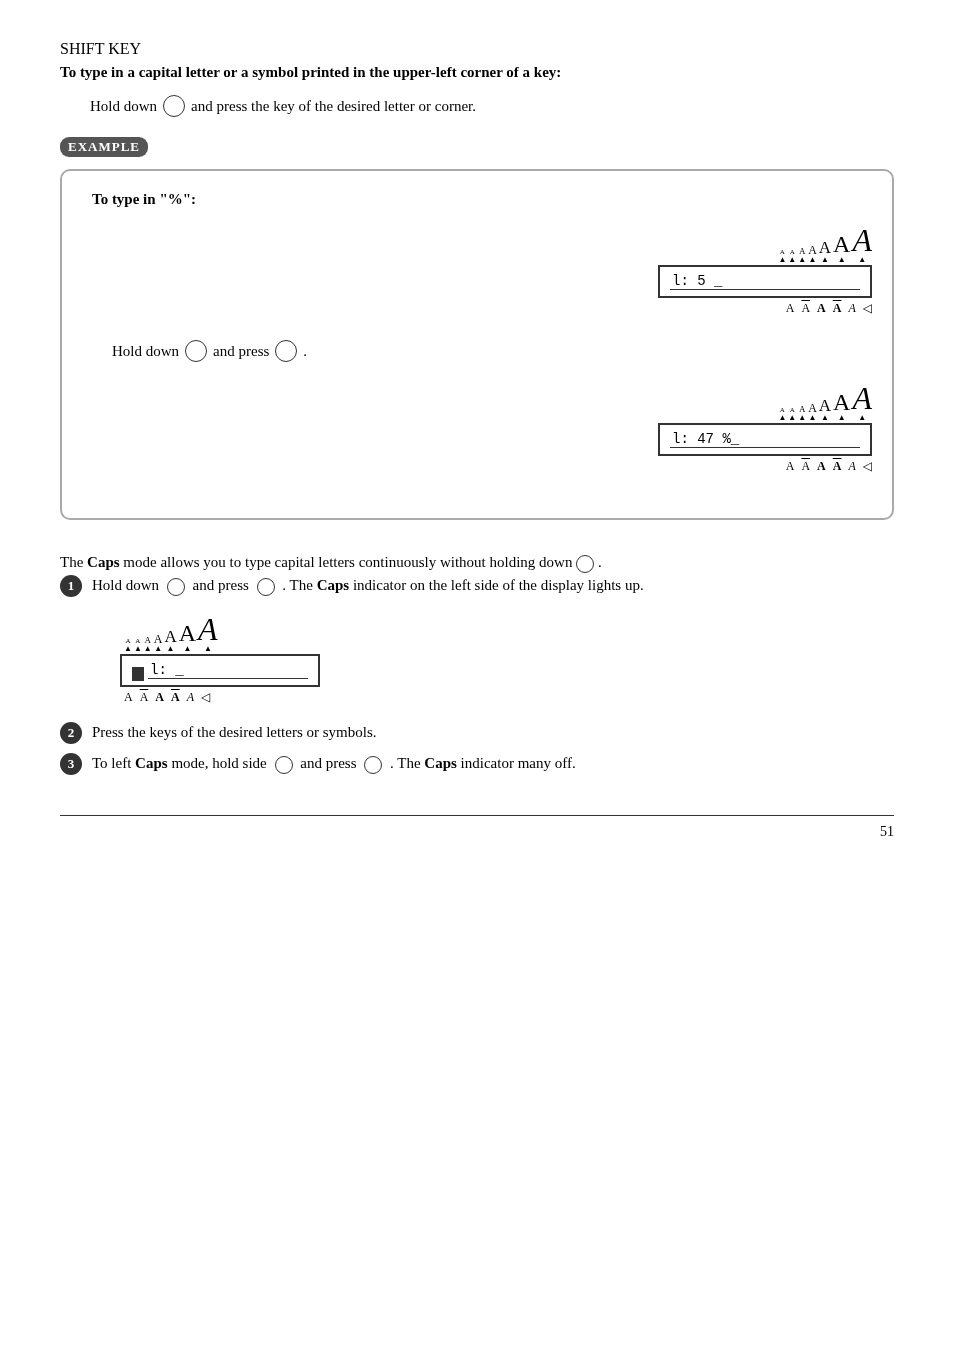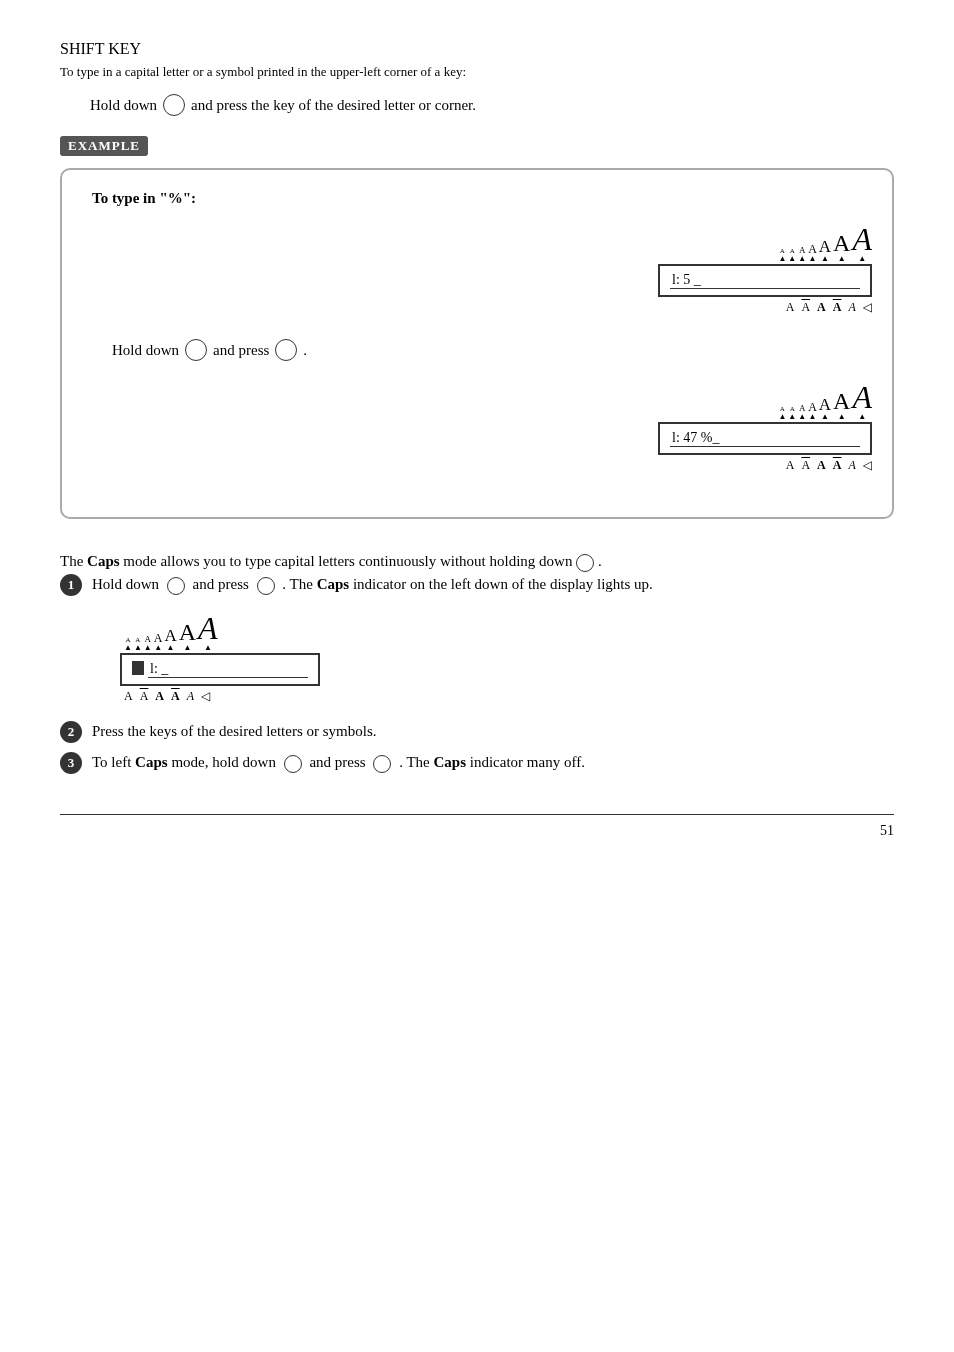--- a/index.html
+++ b/index.html
@@ -13,41 +13,41 @@
       padding: 40px 60px 60px 60px;
     }
 
     .section-title {
       font-weight: normal;
       font-size: 16px;
       margin-bottom: 6px;
     }
 
     .subtitle {
-      font-weight: normal;
-      font-size: 13px;
+      font-weight: bold;
+      font-size: 15px;
       margin-bottom: 14px;
     }
 
     .instruction-line {
       display: flex;
       align-items: center;
       gap: 6px;
       margin-bottom: 20px;
       margin-left: 30px;
     }
 
     .example-badge {
       display: inline-block;
       background: #555;
       color: #fff;
       font-size: 13px;
       font-weight: bold;
       padding: 2px 8px;
-      border-radius: 3px;
+      border-radius: 9px;
       margin-bottom: 12px;
       letter-spacing: 1px;
     }
 
     .example-box {
       border: 2px solid #aaa;
       border-radius: 10px;
       padding: 20px 20px 20px 20px;
       margin-bottom: 30px;
       background: #fff;
@@ -71,21 +71,21 @@
     .display-panel {
       border: 2px solid #333;
       padding: 6px 10px 4px 10px;
       min-width: 200px;
       max-width: 250px;
       position: relative;
     }
 
     .display-line {
       font-size: 14px;
-      font-family: Liberation Serif, serif;
+      font-family: Liberation Mono, monospace;
       border-bottom: 1px solid #333;
       margin-bottom: 2px;
       padding-left: 2px;
       min-width: 190px;
     }
 
     .key-circle {
       display: inline-block;
       width: 22px;
       height: 22px;
@@ -336,21 +336,21 @@
 
   <div class="bullet-row">
     <div class="bullet-circle">
       <span>1</span>
     </div>
     <div class="bullet-text">
       <span>Hold down</span>
       <span class="key-circle-sm" style="margin: 0 4px;"></span>
       <span>and press</span>
       <span class="key-circle-sm" style="margin: 0 4px;"></span>
-      <span>. The </span><strong>Caps</strong><span> indicator on the left down of the display lights up.</span>
+      <span>. The </span><strong>Caps</strong><span> indicator on the left side of the display lights up.</span>
     </div>
   </div>
 
   <div class="caps-display-container">
     <div class="inner-arrow-row" style="justify-content:flex-start; padding-left: 4px; margin-bottom:1px;">
       <div class="arrow-col">
           <span style="font-size:7px;">A</span>
           <span class="arrow">▲</span>
         </div>
       <div class="arrow-col">
@@ -372,21 +372,21 @@
       <div class="arrow-col">
           <span style="font-size:24px; font-weight:normal;">A</span>
           <span class="arrow">▲</span>
         </div>
       <div class="arrow-col">
           <span style="font-size:32px; font-style:italic;">A</span>
           <span class="arrow">▲</span>
         </div>
     </div>
     <div class="caps-display">
-      <div style="display:flex; align-items:flex-start;">
+      <div style="display:flex; align-items:flex-end;">
         <span class="caps-indicator-block"></span>
         <span class="display-line" style="min-width:160px;">l: _</span>
       </div>
     </div>
     <div class="bottom-letter-row">
       <span>A</span>
       <span style="font-family:serif; text-decoration: overline;">A</span>
       <span style="font-weight:bold;">A</span>
       <span style="font-family:serif; text-decoration: overline; font-weight:bold;">A</span>
       <span class="italic-a">A</span>
@@ -401,21 +401,21 @@
     <div class="bullet-text">
       <span>Press the keys of the desired letters or symbols.</span>
     </div>
   </div>
 
   <div class="bullet-row">
     <div class="bullet-circle">
       <span>3</span>
     </div>
     <div class="bullet-text">
-      <span>To left </span><strong>Caps</strong><span> mode, hold down</span>
+      <span>To left </span><strong>Caps</strong><span> mode, hold side</span>
       <span class="key-circle-sm" style="margin: 0 4px;"></span>
       <span>and press</span>
       <span class="key-circle-sm" style="margin: 0 4px;"></span>
       <span>. The </span><strong>Caps</strong><span> indicator many off.</span>
     </div>
   </div>
 
 </div>
 
 <hr class="footer-line">

